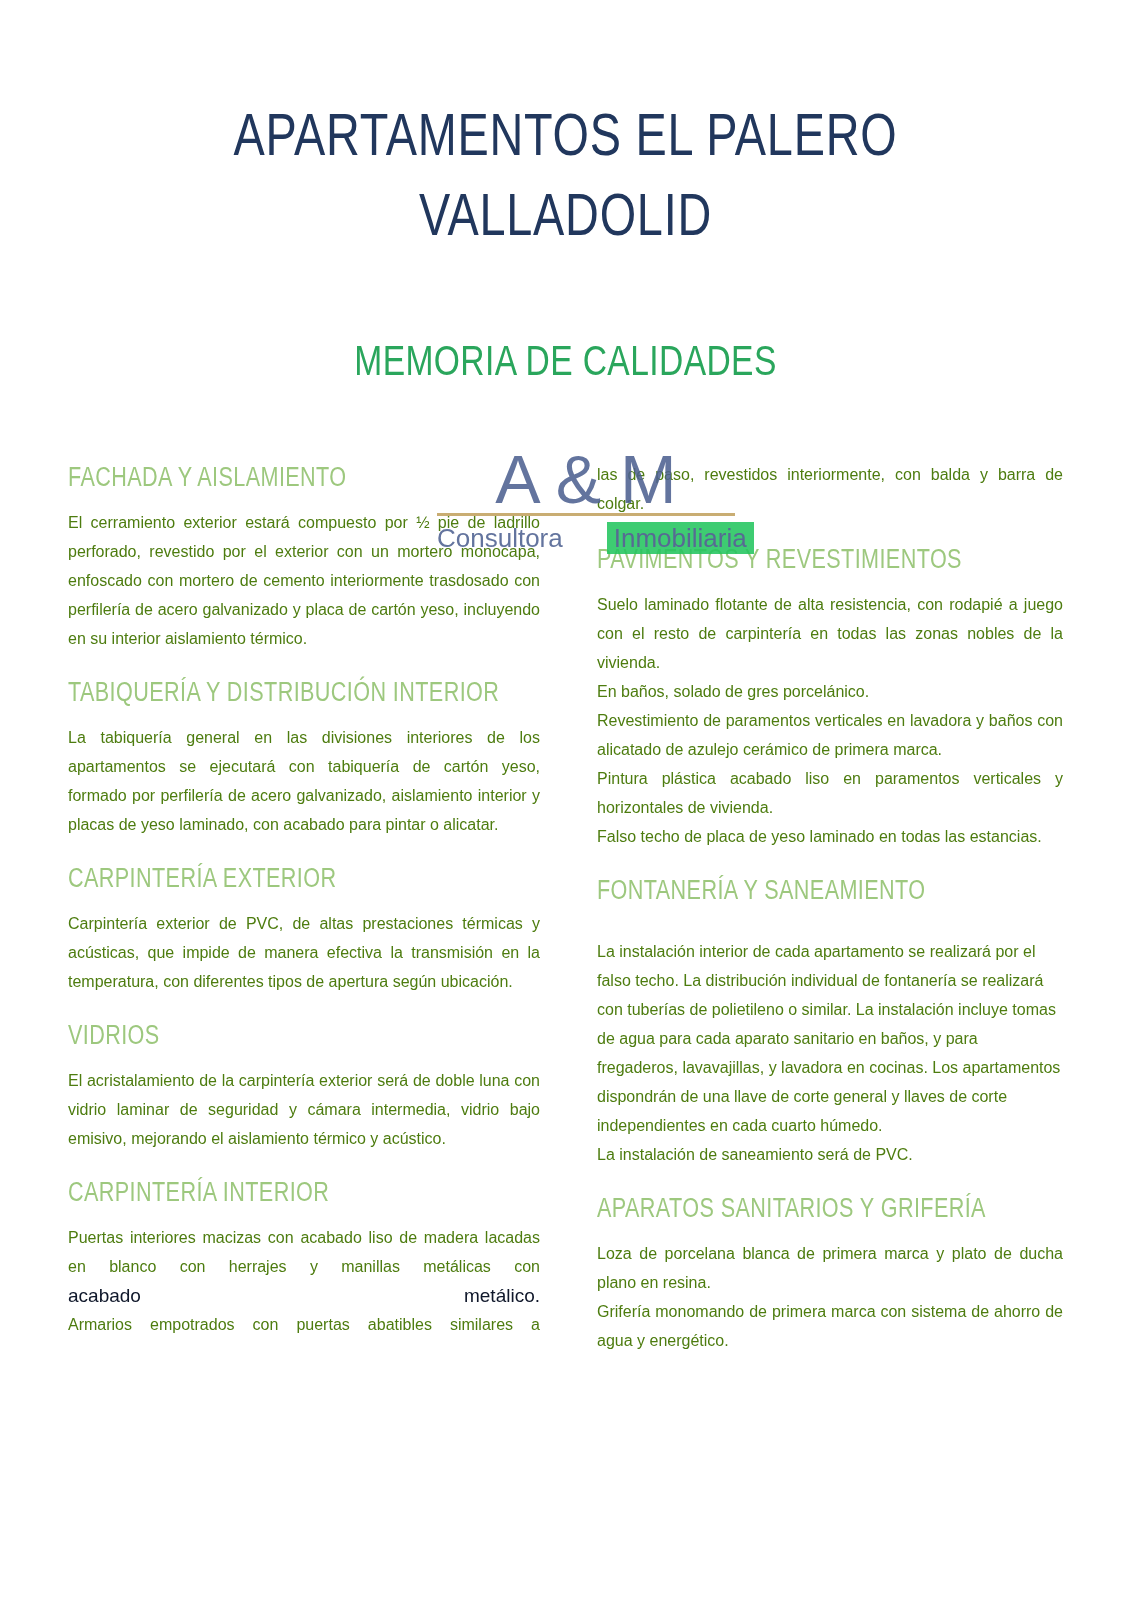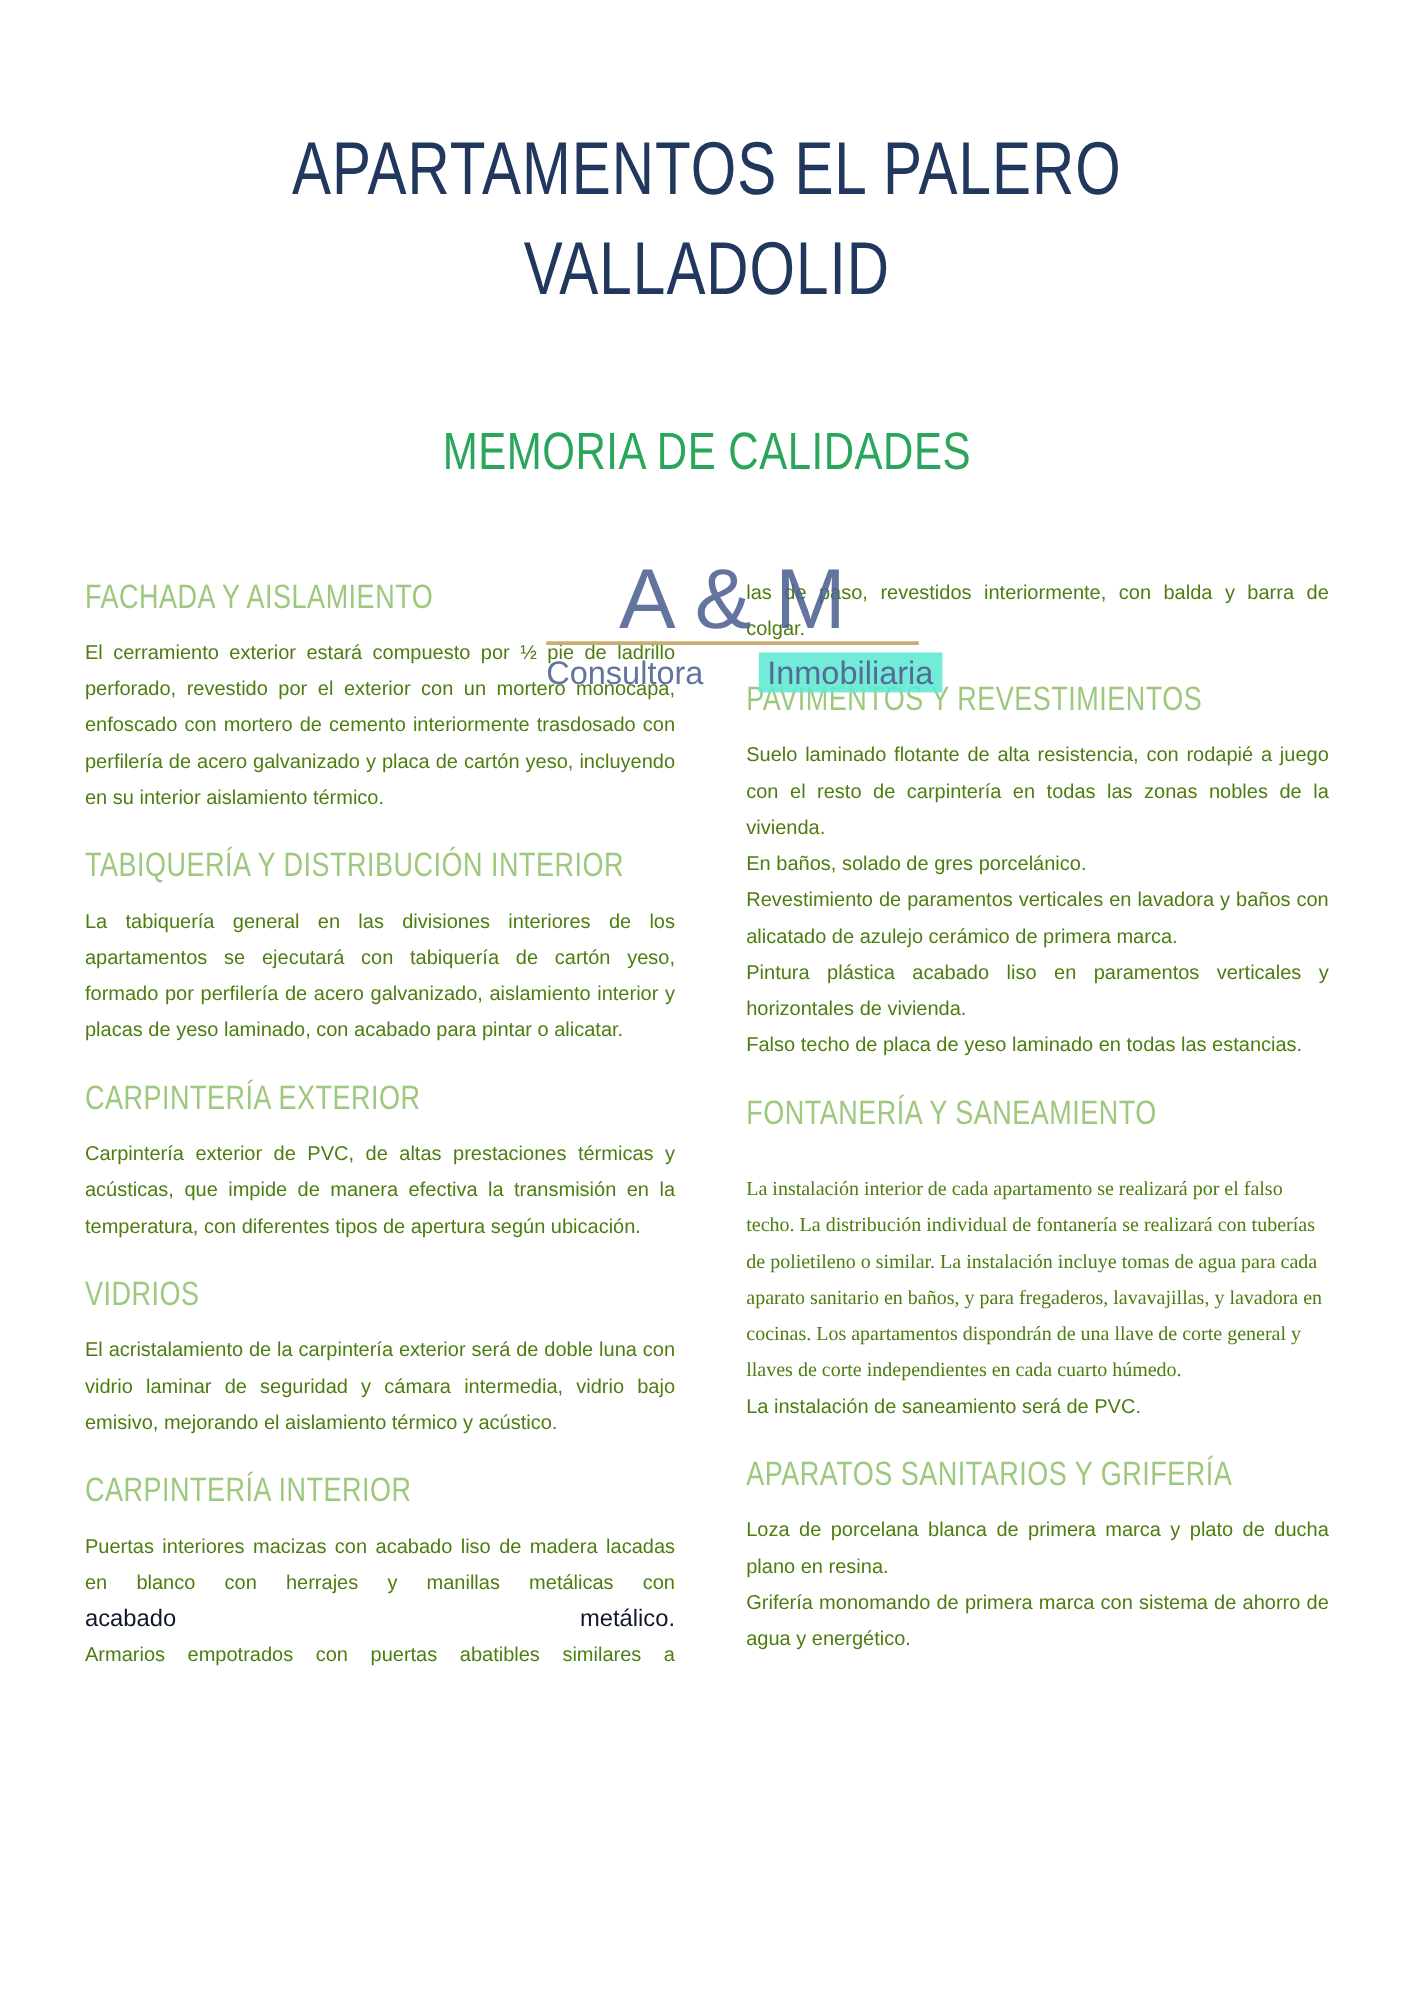--- a/index.html
+++ b/index.html
@@ -43,38 +43,38 @@
   .body-p{
     color:#4d7c0f;font-size:16px;line-height:29px;margin:0;
     text-align:justify;
   }
   .body-p.ragged{text-align:left;}
   .body-p.force-just{text-align:justify;text-align-last:justify;}
   .gap-line{
     display:flex;justify-content:space-between;
     color:#0f172a;font-size:19px;line-height:29px;
   }
-  .gap-top{margin-top:30px;font-family:Liberation Serif, serif;}
+  .gap-top{margin-top:30px;}
   .continuation{margin:0 0 24px 0;}
 
   
   .watermark{
     position:absolute;left:437px;top:447px;width:298px;
     z-index:3;opacity:0.87;pointer-events:none;
   }
   .wm-monogram{
     text-align:center;color:#4d6090;
     font-size:68px;line-height:64px;font-weight:400;
   }
   .wm-underline{height:3px;background:#c2a25f;margin-top:2px;}
   .wm-tagline{
     display:flex;justify-content:space-between;align-items:center;
     margin-top:6px;color:#4d6090;font-size:26px;line-height:30px;gap:44px;
   }
-  .wm-highlight{background:#5eead4;color:#3f5484;padding:1px 7px;}
+  .wm-highlight{background:#22c55e;color:#3f5484;padding:1px 7px;}
 </style>
 </head>
 <body>
 
 <div class="page">
 
   <div class="doc-title">
     <div>APARTAMENTOS EL PALERO</div>
     <div>VALLADOLID</div>
   </div>

